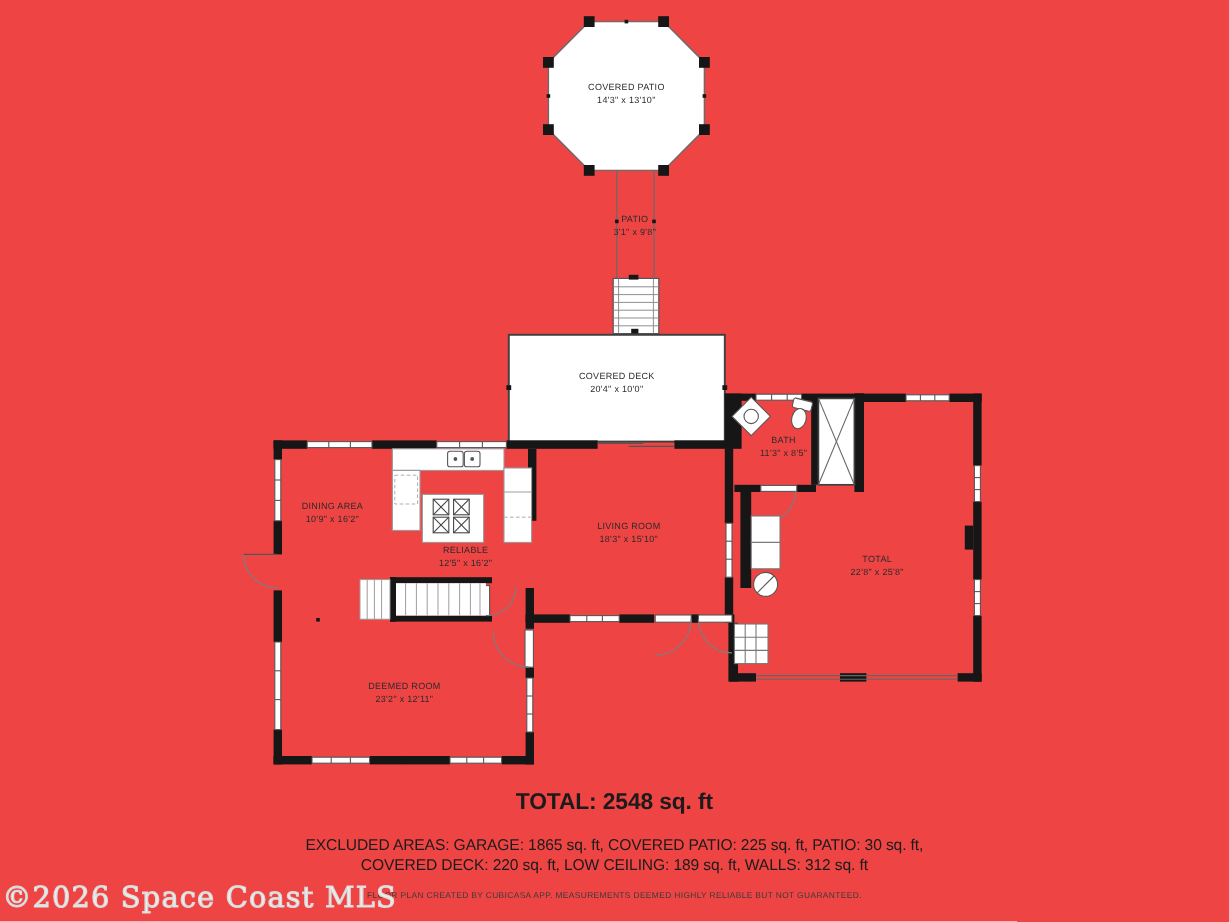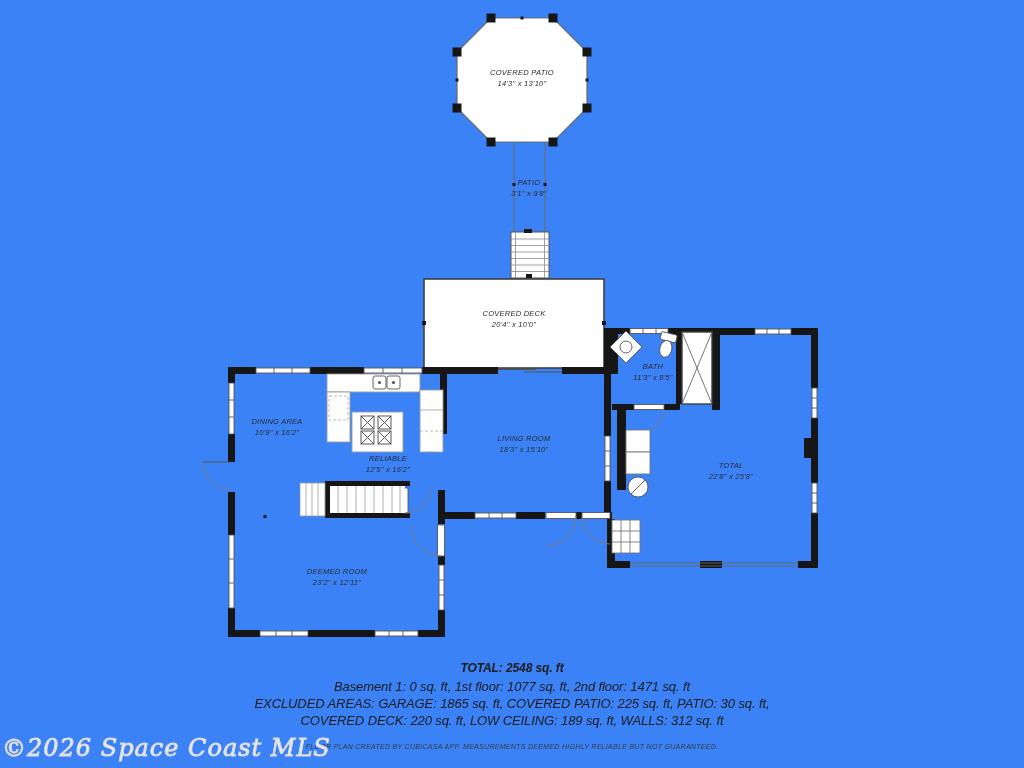--- a/index.html
+++ b/index.html
@@ -1,24 +1,24 @@
 <!DOCTYPE html>
 <html><head>
 <meta charset="utf-8">
 <style>
   html,body{margin:0;padding:0;background:#fff;}
-  .stage{position:relative;width:1024px;height:768px;background:#3b82f6;overflow:hidden;
-         font-family:"Liberation Sans","DejaVu Sans",sans-serif;font-style:italic;}
+  .stage{position:relative;width:1024px;height:768px;background:#ef4444;overflow:hidden;
+         font-family:"Liberation Sans","DejaVu Sans",sans-serif;}
   .plan-svg{position:absolute;left:0;top:0;}
   .room-label{position:absolute;transform:translate(-50%,-50%);text-align:center;
               color:#2b2b2b;font-size:7.5px;line-height:11px;letter-spacing:.25px;white-space:nowrap;}
   .room-label .rname{font-weight:400;}
   .summary{position:absolute;left:0;width:1024px;text-align:center;color:#1b1b1b;
            font-size:13px;line-height:17px;letter-spacing:-.1px;}
-  .summary.total{font-weight:700;font-size:12px;}
+  .summary.total{font-weight:700;font-size:19px;}
   .disclaimer{position:absolute;left:0;width:1024px;text-align:center;color:#3a3a3a;
               font-size:7px;letter-spacing:.3px;}
   .watermark{position:absolute;left:2px;top:734px;font-family:"DejaVu Serif","Liberation Serif",serif;
              font-size:24px;color:#ececec;-webkit-text-stroke:1px #d9d9d9;letter-spacing:1px;}
 </style>
 </head>
 <body>
 
 <div class="stage">
 
@@ -315,20 +315,19 @@
 <div class="room-label" style="left:731px;top:471px">
   <div class="rname">TOTAL</div>
   <div class="rdims">22'8" x 25'8"</div>
 </div>
 <div class="room-label" style="left:337px;top:577px">
   <div class="rname">DEEMED ROOM</div>
   <div class="rdims">23'2" x 12'11"</div>
 </div>
 
 <div class="summary total" style="top:660px">TOTAL: 2548 sq. ft</div>
-<div class="summary" style="top:678px">Basement 1: 0 sq. ft, 1st floor: 1077 sq. ft, 2nd floor: 1471 sq. ft</div>
 <div class="summary" style="top:695px">EXCLUDED AREAS: GARAGE: 1865 sq. ft, COVERED PATIO: 225 sq. ft, PATIO: 30 sq. ft,</div>
 <div class="summary" style="top:712px">COVERED DECK: 220 sq. ft, LOW CEILING: 189 sq. ft, WALLS: 312 sq. ft</div>
 <div class="disclaimer" style="top:743px">FLOOR PLAN CREATED BY CUBICASA APP. MEASUREMENTS DEEMED HIGHLY RELIABLE BUT NOT GUARANTEED.</div>
 
 <div class="watermark">©2026 Space Coast MLS</div>
 
 </div>
 
 </body></html>

